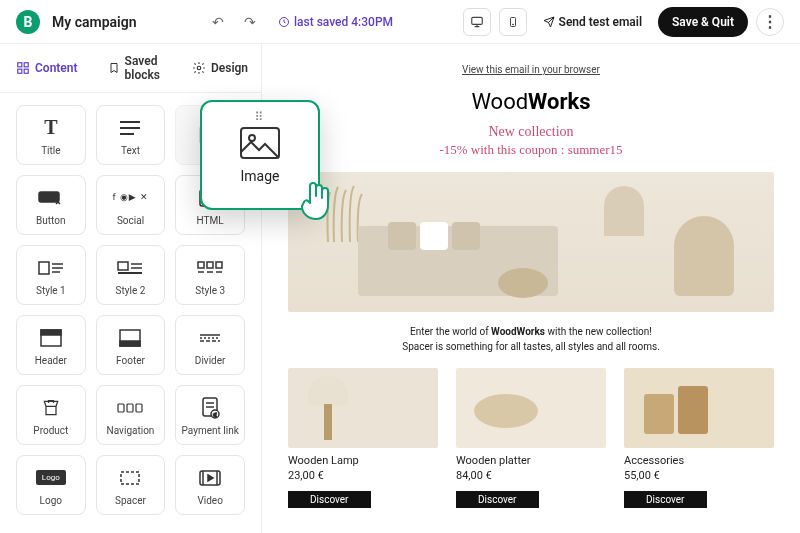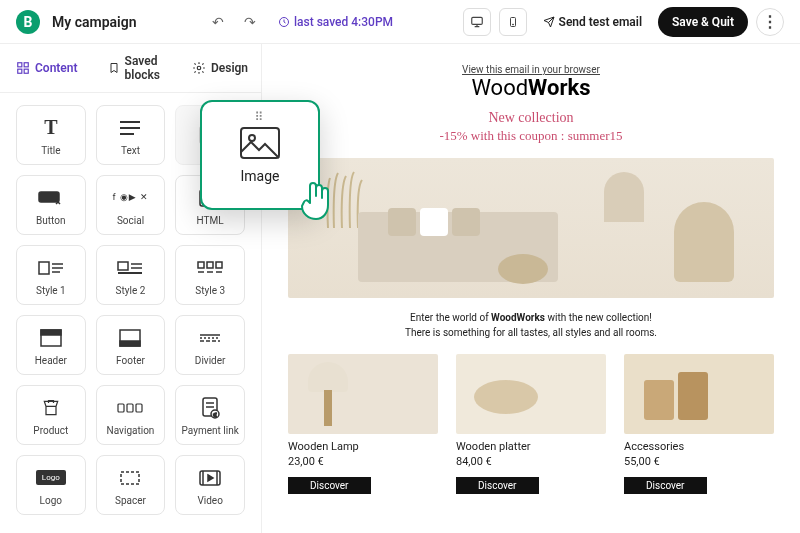--- a/index.html
+++ b/index.html
@@ -18,21 +18,21 @@
 .tabs{display:flex;gap:30px;padding:10px 16px;border-bottom:1px solid #eee}
 .tab{display:flex;align-items:center;gap:5px;font-size:12px;font-weight:600;color:#333;cursor:pointer}
 .tab.active{color:#5f3dc4}
 .tab-icon{width:14px;height:14px;display:inline-flex;align-items:center;justify-content:center}
 .blocks{padding:12px 16px;display:grid;grid-template-columns:repeat(3,1fr);gap:10px;overflow-y:auto}
 .block{border:1px solid #e5e5e5;border-radius:8px;height:60px;display:flex;flex-direction:column;align-items:center;justify-content:center;gap:4px;cursor:grab;background:#fff}
 .block.ghost{background:#f4f4f4;opacity:.6}
 .block-icon{height:26px;display:flex;align-items:center;justify-content:center;color:#333}
 .block-label{font-size:10px;color:#444}
 .canvas{flex:1;overflow-y:auto;padding:20px 26px;position:relative}
-.browser-link{text-align:center;font-size:10px;color:#444;text-decoration:underline;}
+.browser-link{text-align:center;font-size:10px;color:#444;text-decoration:underline;margin-bottom:14px}
 .brand{text-align:center;font-size:22px;margin-bottom:10px}
 .brand .thin{font-weight:400}
 .brand .bold{font-weight:700}
 .promo-title{text-align:center;color:#c94d6f;font-size:14px;font-family:Georgia,serif;margin-bottom:2px}
 .promo-sub{text-align:center;color:#c94d6f;font-size:13px;font-family:Georgia,serif;margin-bottom:14px}
 .hero{width:100%;height:140px;background:linear-gradient(180deg,#ede6da 0%,#e8dfd0 100%);border-radius:2px;margin-bottom:12px;position:relative;overflow:hidden}
 .hero-couch{position:absolute;left:70px;top:54px;width:200px;height:70px;background:#d9cfbf;border-radius:4px}
 .hero-cushion{position:absolute;width:28px;height:28px;background:#cfc3ad;border-radius:4px}
 .hero-table{position:absolute;left:210px;top:96px;width:50px;height:30px;background:#c9b896;border-radius:50%}
 .hero-chair{position:absolute;right:40px;top:44px;width:60px;height:80px;background:#d4c5a8;border-radius:30px 30px 6px 6px}
@@ -315,21 +315,21 @@
       <div class="hero-arch"></div>
       <div class="hero-couch"></div>
       <div class="hero-cushion" style="left:100px;top:50px"></div>
       <div class="hero-cushion" style="left:132px;top:50px;background:#fff"></div>
       <div class="hero-cushion" style="left:164px;top:50px"></div>
       <div class="hero-table"></div>
       <div class="hero-chair"></div>
     </div>
     <div class="intro">
       <span>Enter the world of </span><b>WoodWorks</b><span> with the new collection!</span><br>
-      <span>There is something for all tastes, all styles and all rooms.</span>
+      <span>Spacer is something for all tastes, all styles and all rooms.</span>
     </div>
     <div class="products">
       <div class="product">
         <div class="product-img p1">
             <div class="shade"></div>
             <div class="stand"></div>
           </div>
         <div class="product-name">Wooden Lamp</div>
         <div class="product-price">23,00 €</div>
         <button class="discover">Discover</button>

